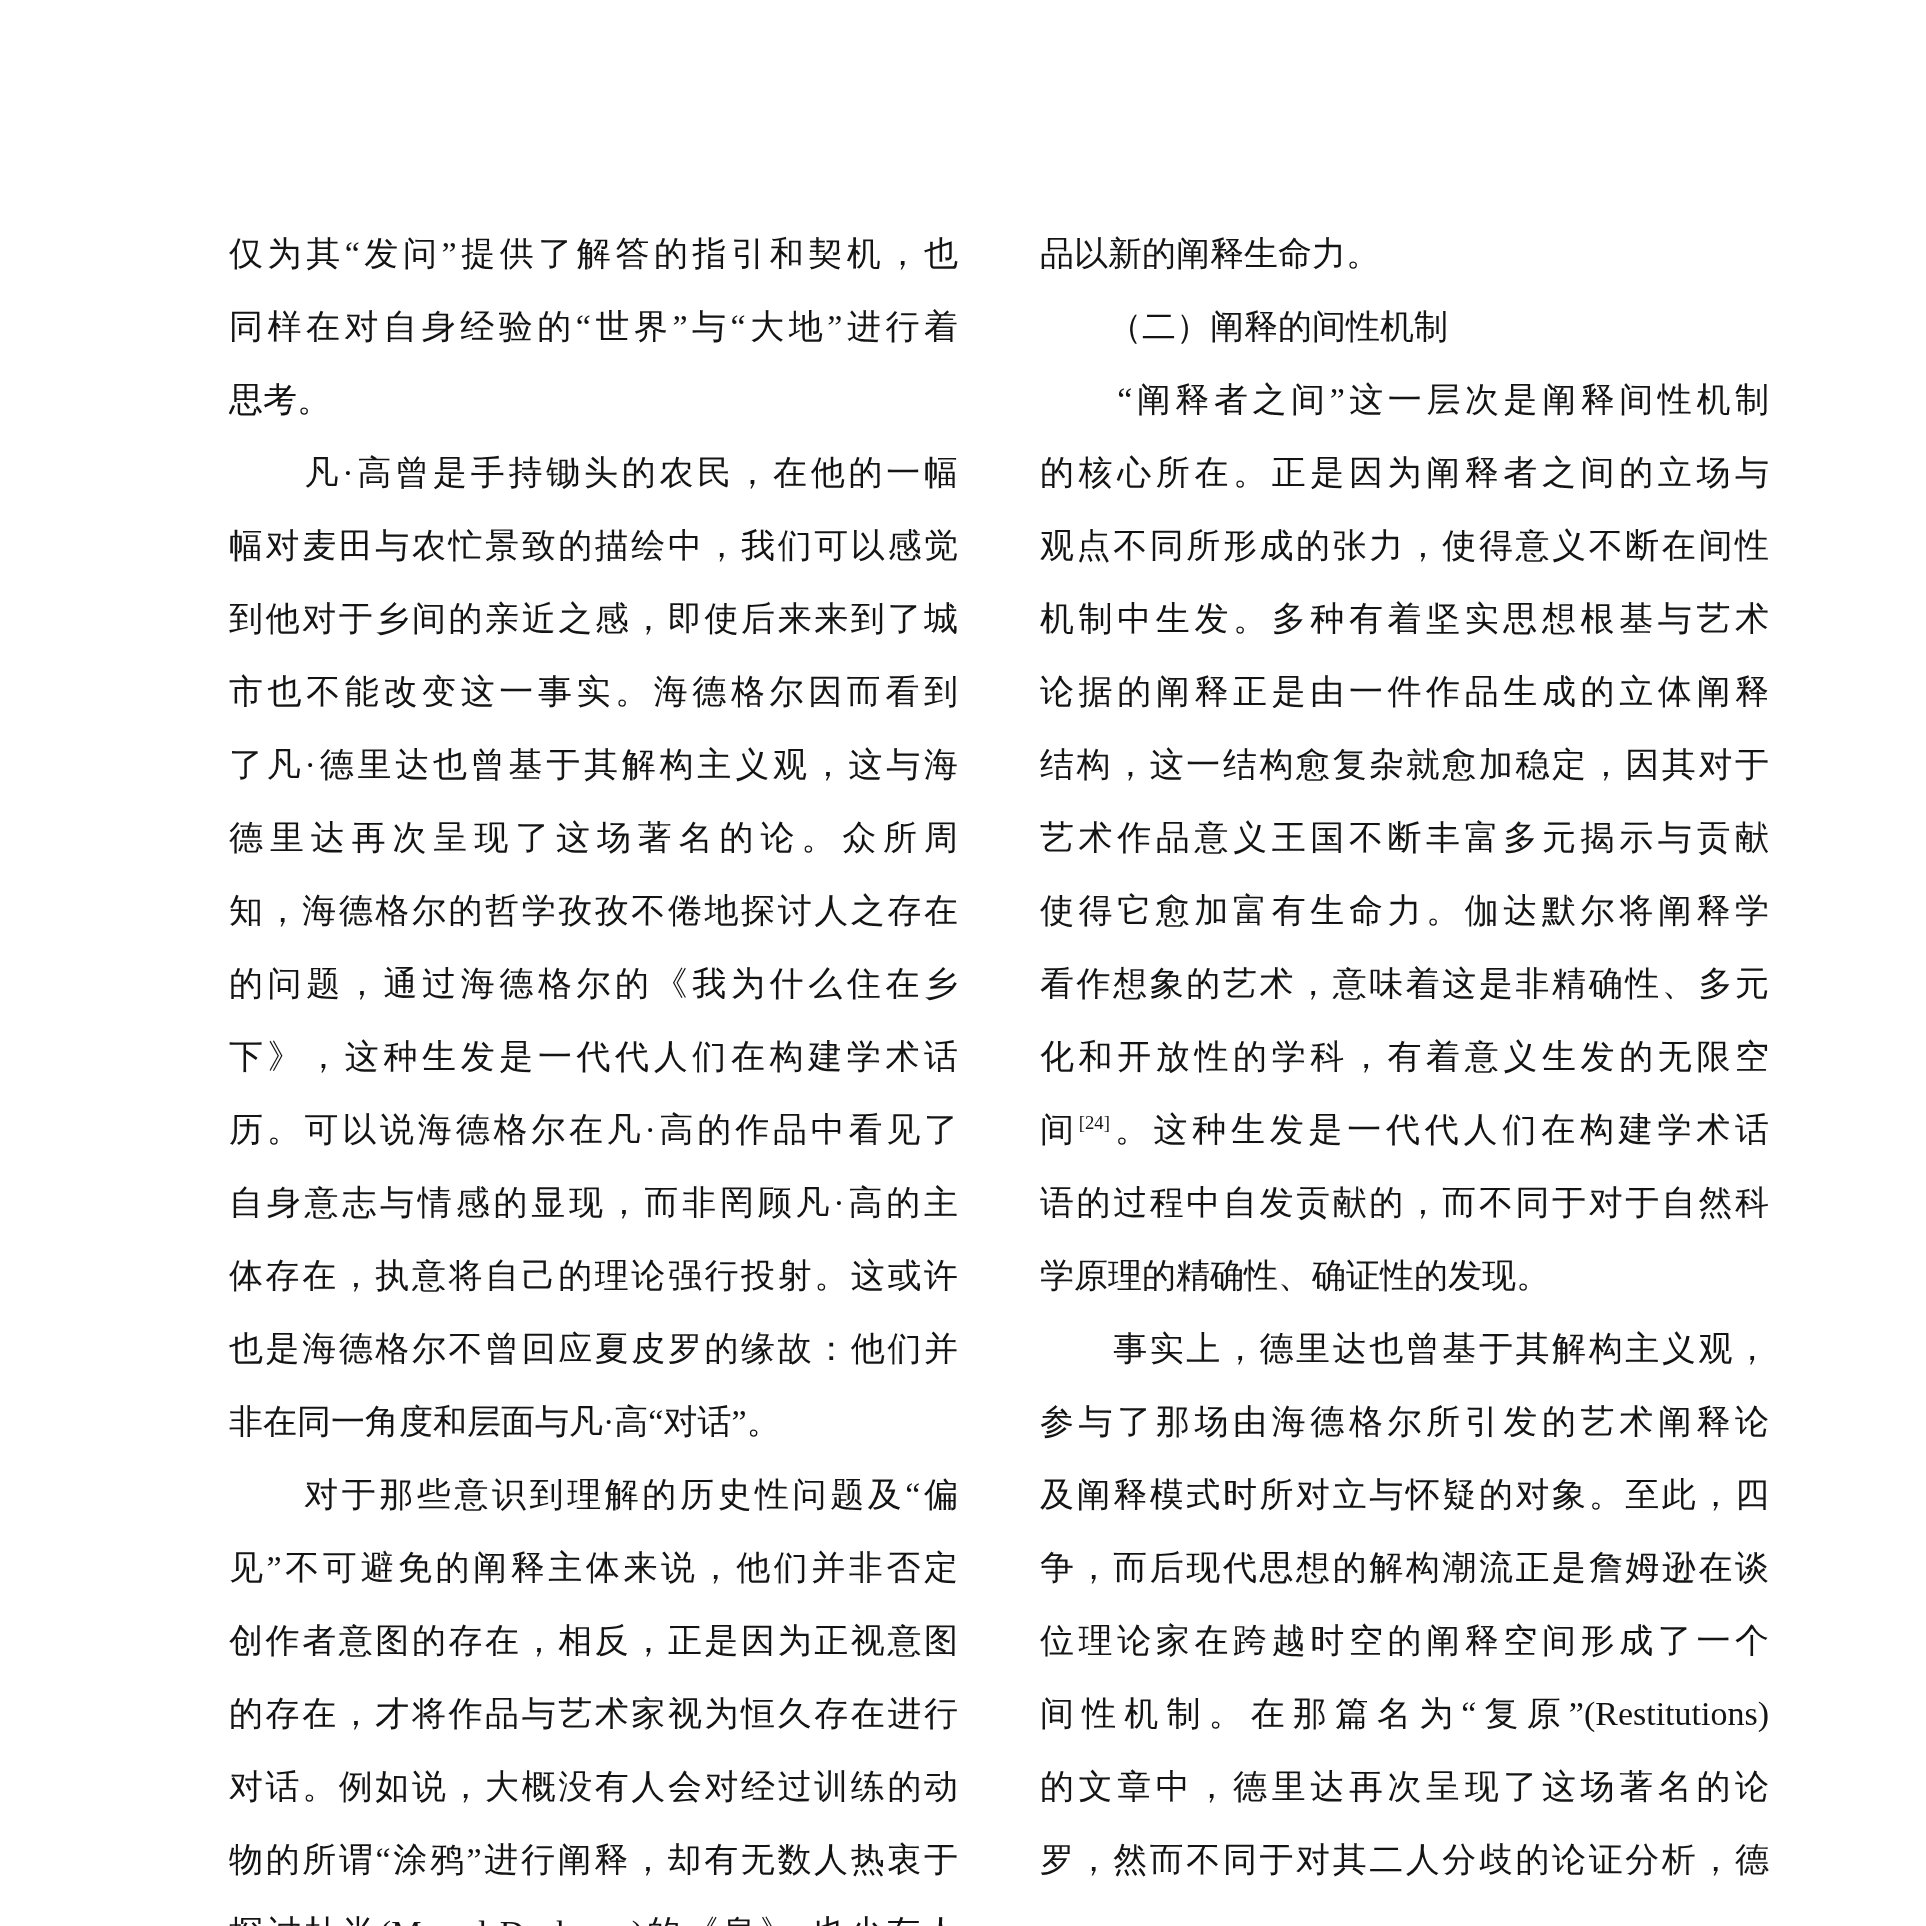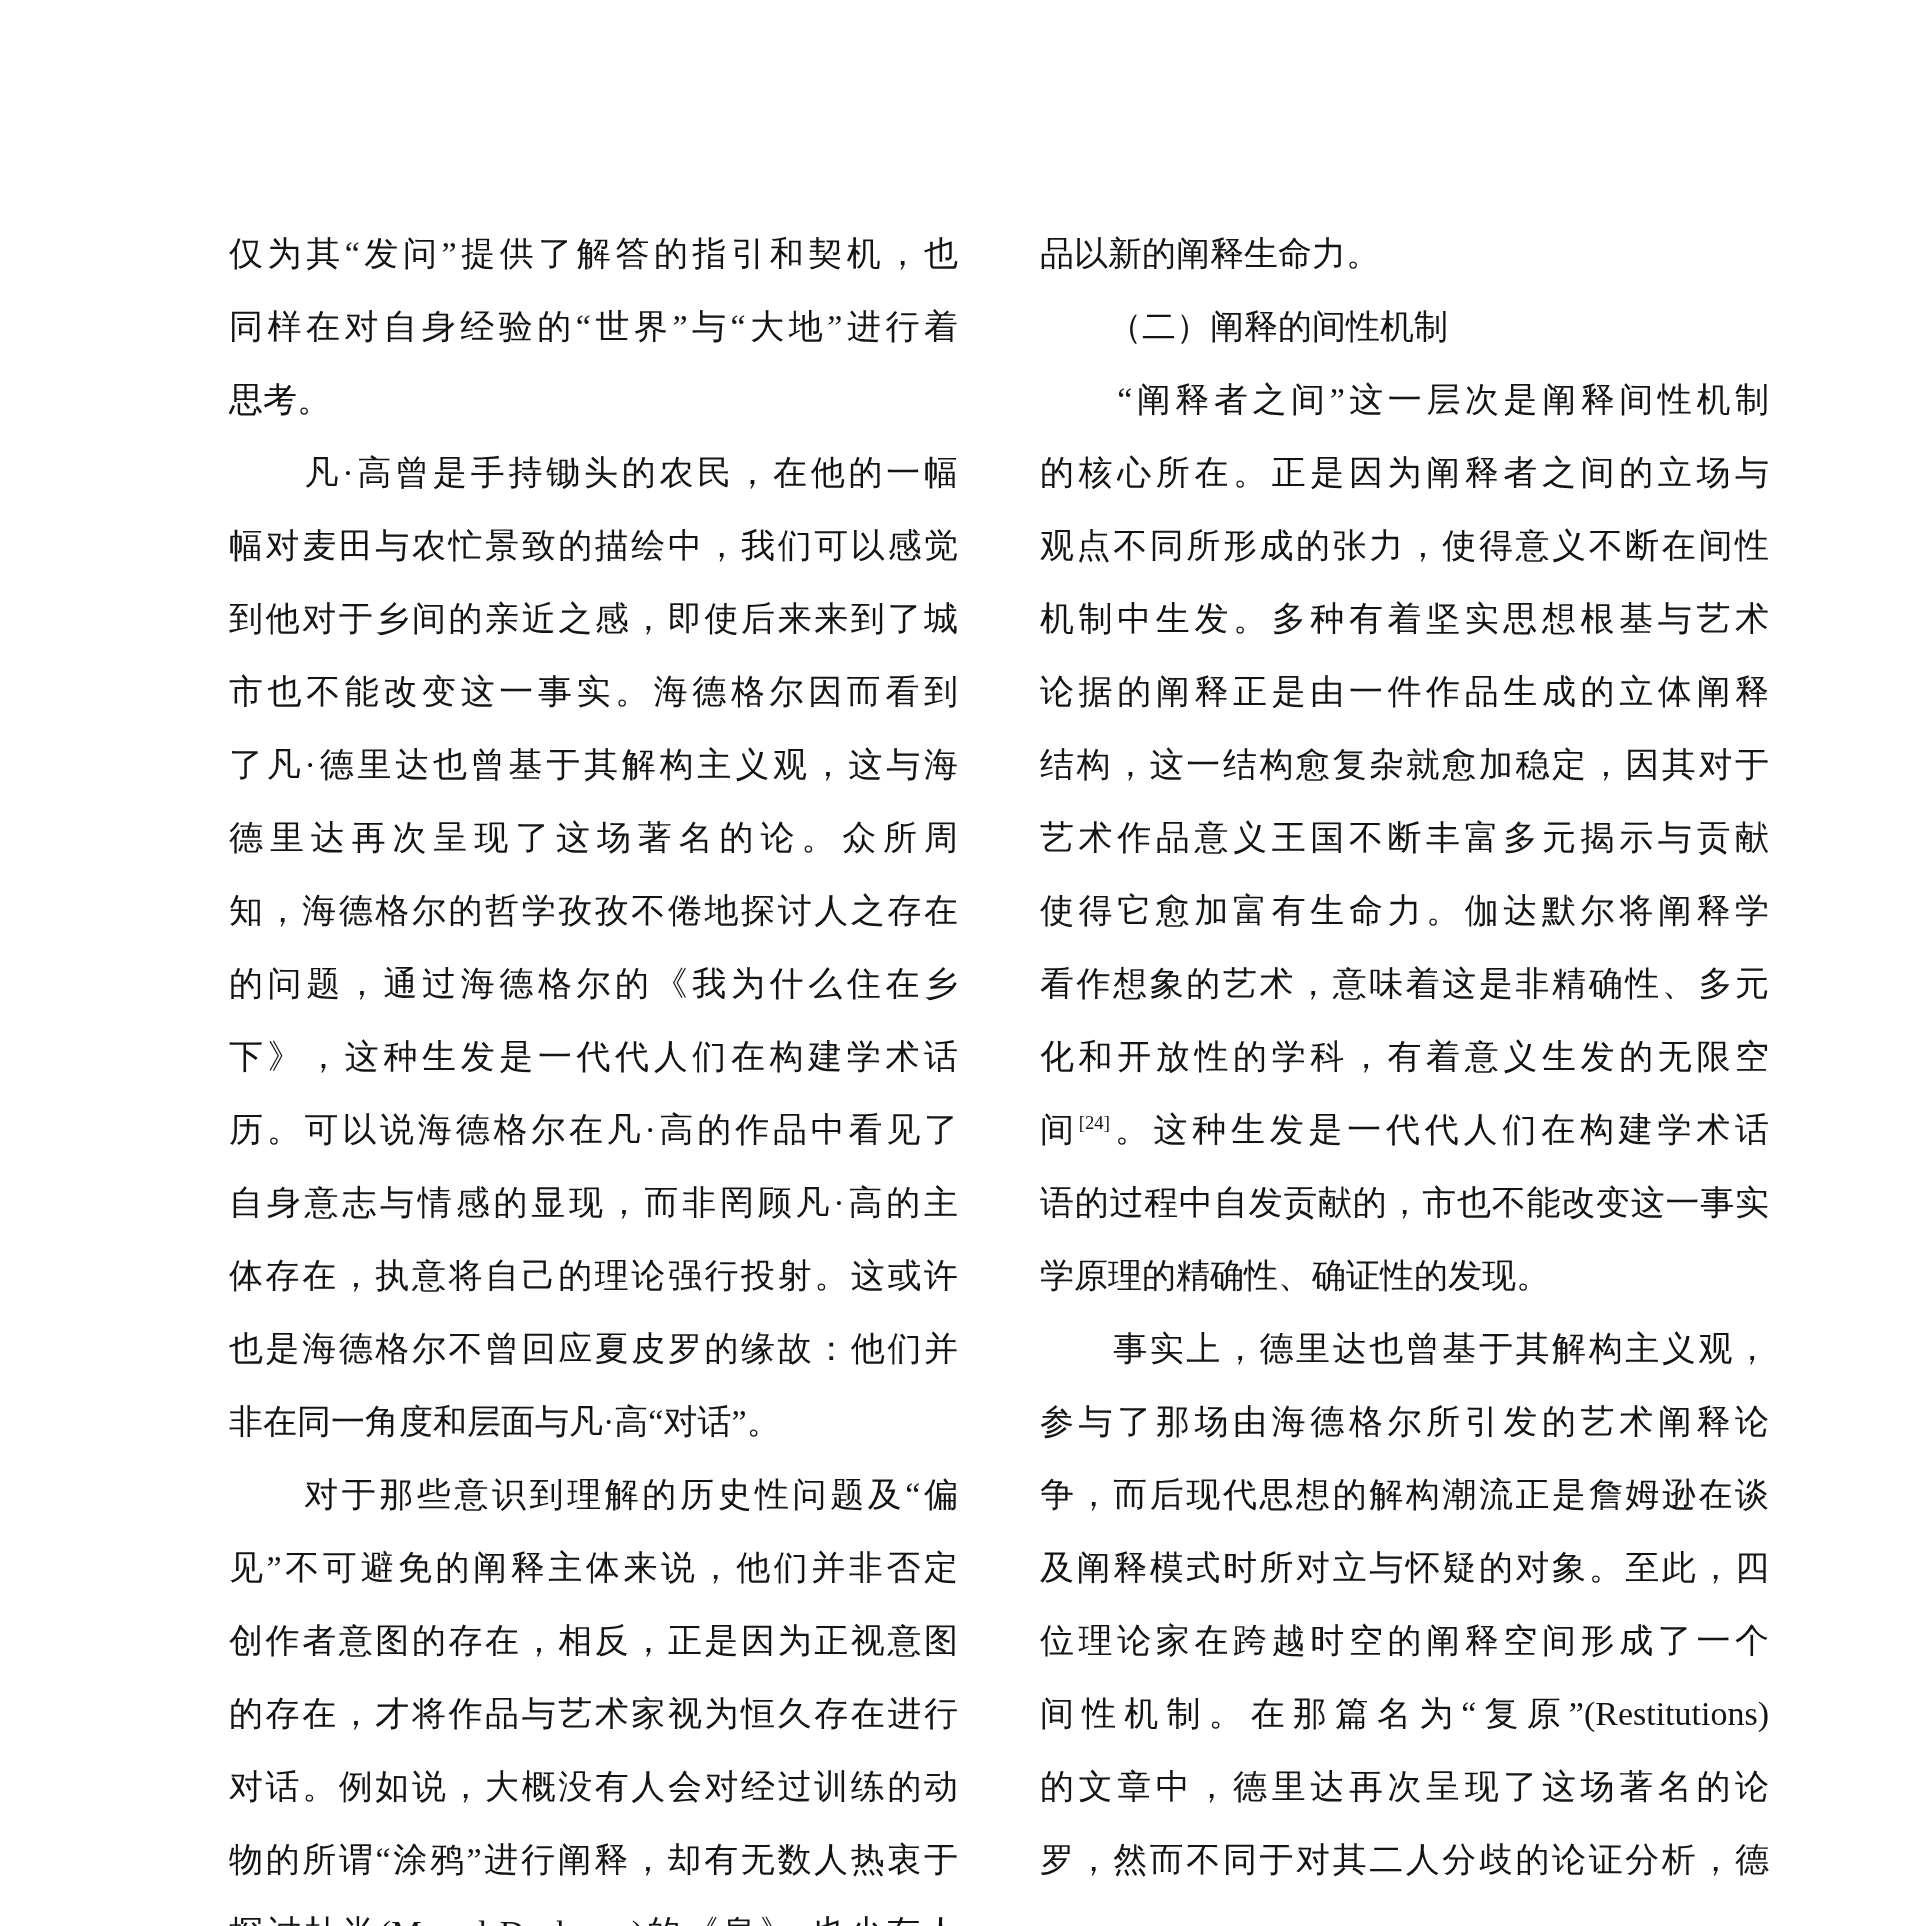--- a/index.html
+++ b/index.html
@@ -78,26 +78,26 @@
       <div class="line">的核心所在。正是因为阐释者之间的立场与</div>
       <div class="line">观点不同所形成的张力，使得意义不断在间性</div>
       <div class="line">机制中生发。多种有着坚实思想根基与艺术</div>
       <div class="line">论据的阐释正是由一件作品生成的立体阐释</div>
       <div class="line">结构，这一结构愈复杂就愈加稳定，因其对于</div>
       <div class="line">艺术作品意义王国不断丰富多元揭示与贡献</div>
       <div class="line">使得它愈加富有生命力。伽达默尔将阐释学</div>
       <div class="line">看作想象的艺术，意味着这是非精确性、多元</div>
       <div class="line">化和开放性的学科，有着意义生发的无限空</div>
       <div class="line">间<sup>[24]</sup>。这种生发是一代代人们在构建学术话</div>
-      <div class="line">语的过程中自发贡献的，市也不能改变这一事实</div>
+      <div class="line">语的过程中自发贡献的，而不同于对于自然科</div>
       <div class="line para-end">学原理的精确性、确证性的发现。</div>
       <div class="line">　　事实上，德里达也曾基于其解构主义观，</div>
       <div class="line">参与了那场由海德格尔所引发的艺术阐释论</div>
+      <div class="line">及阐释模式时所对立与怀疑的对象。至此，四</div>
       <div class="line">争，而后现代思想的解构潮流正是詹姆逊在谈</div>
-      <div class="line">及阐释模式时所对立与怀疑的对象。至此，四</div>
       <div class="line">位理论家在跨越时空的阐释空间形成了一个</div>
       <div class="line">间性机制。在那篇名为“复原”(Restitutions)</div>
       <div class="line">的文章中，德里达再次呈现了这场著名的论</div>
       <div class="line">罗，然而不同于对其二人分歧的论证分析，德</div>
     </div>
 
 </div>
 
 
 </body></html>

